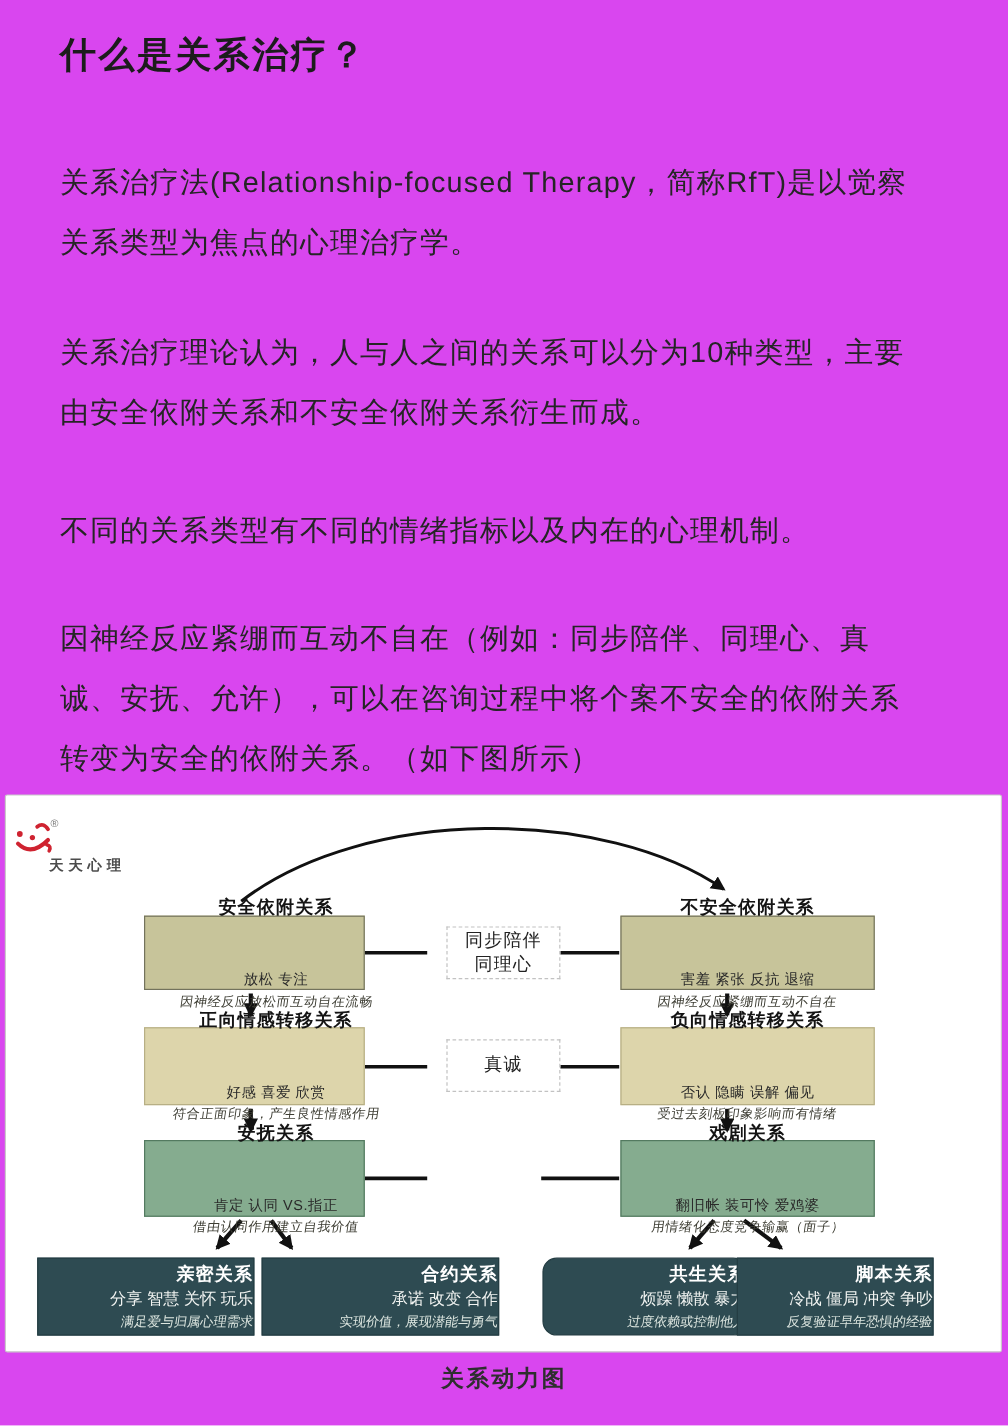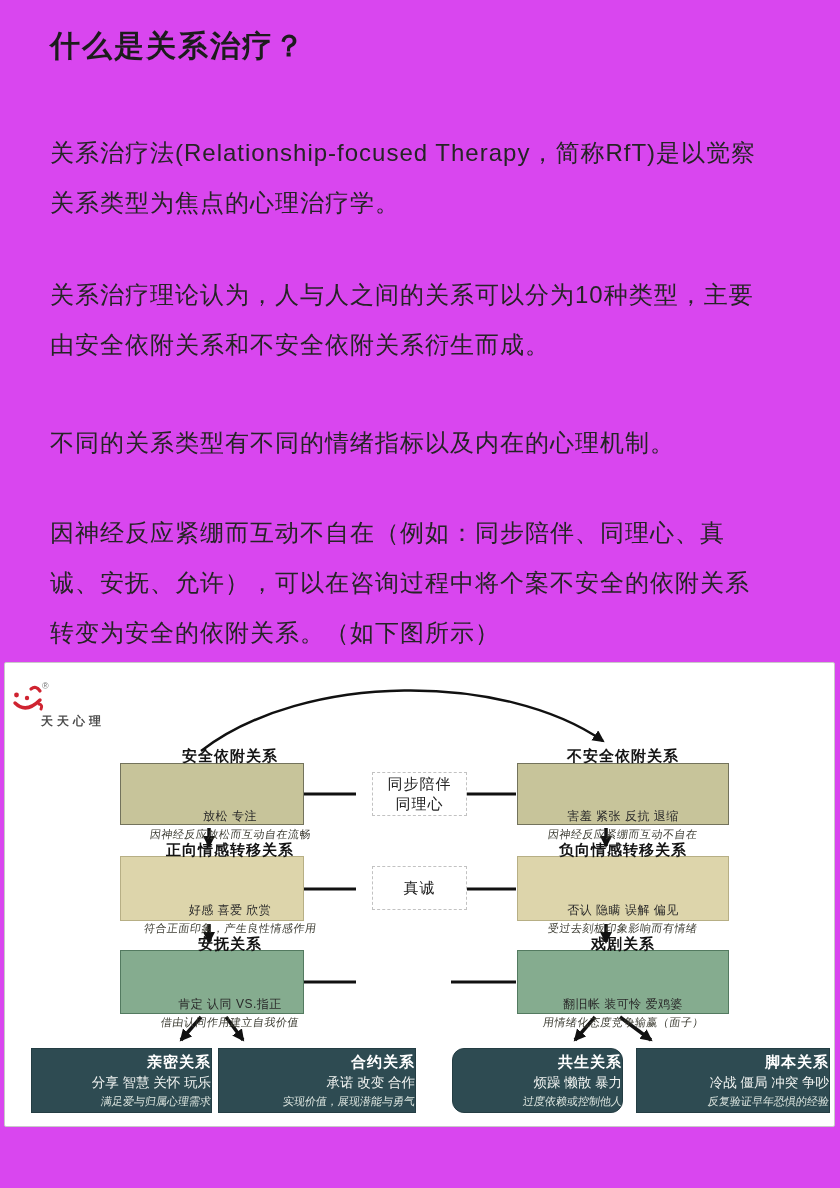--- a/index.html
+++ b/index.html
@@ -107,21 +107,21 @@
     display: flex; flex-direction: column;
     align-items: flex-end; justify-content: center;
     gap: 2px; text-align: center;
   }
   .bbox .t { font-size: 15px; font-weight: 700; color: #ffffff; letter-spacing: 1px; white-space: nowrap; }
   .bbox .k { font-size: 13.5px; color: #f2f4f2; white-space: nowrap; }
   .bbox .n { font-size: 11px; color: #dde6e0; transform: skewX(-8deg); white-space: nowrap; }
   .b1 { left: 26px;  width: 181px; }
   .b2 { left: 213px; width: 198px; }
   .b3 { left: 447px; width: 171px; border-radius: 12px; }
-  .b4 { left: 631px; width: 194px; }
+  .b4 { left: 609px; width: 164px; }
 
   
   .cbox {
     position: absolute;
     left: 351px; width: 95px; height: 44px;
     background: #ffffff;
     border: 1px dashed #c2c2c2;
     display: flex; flex-direction: column;
     align-items: center; justify-content: center;
     font-size: 15px; color: #222222;
@@ -251,14 +251,15 @@
       <span class="n">过度依赖或控制他人</span>
     </div>
     <div class="bbox b4">
       <span class="t">脚本关系</span>
       <span class="k">冷战 僵局 冲突 争吵</span>
       <span class="n">反复验证早年恐惧的经验</span>
     </div>
 
   </div>
 
+  <div class="caption">关系动力图</div>
 
 </div>
 
 </body></html>

